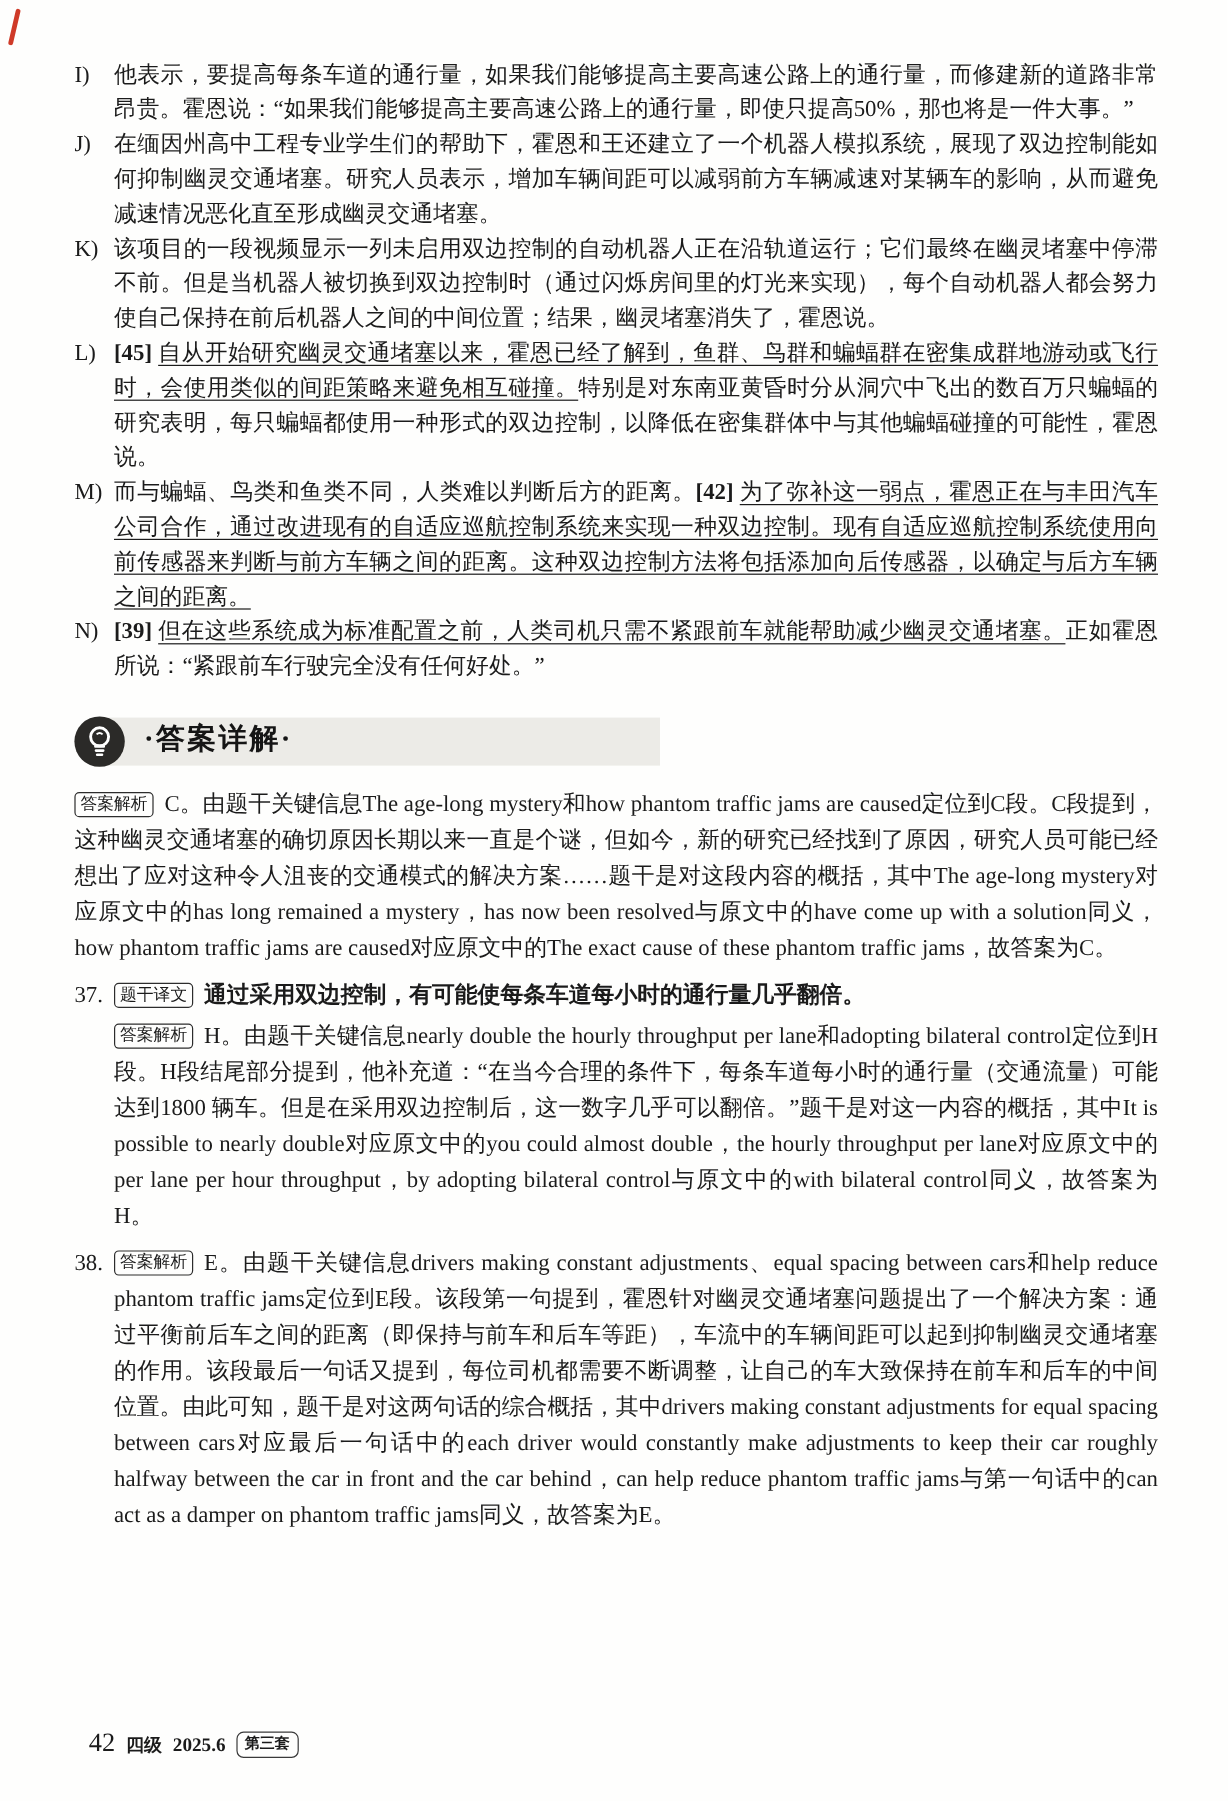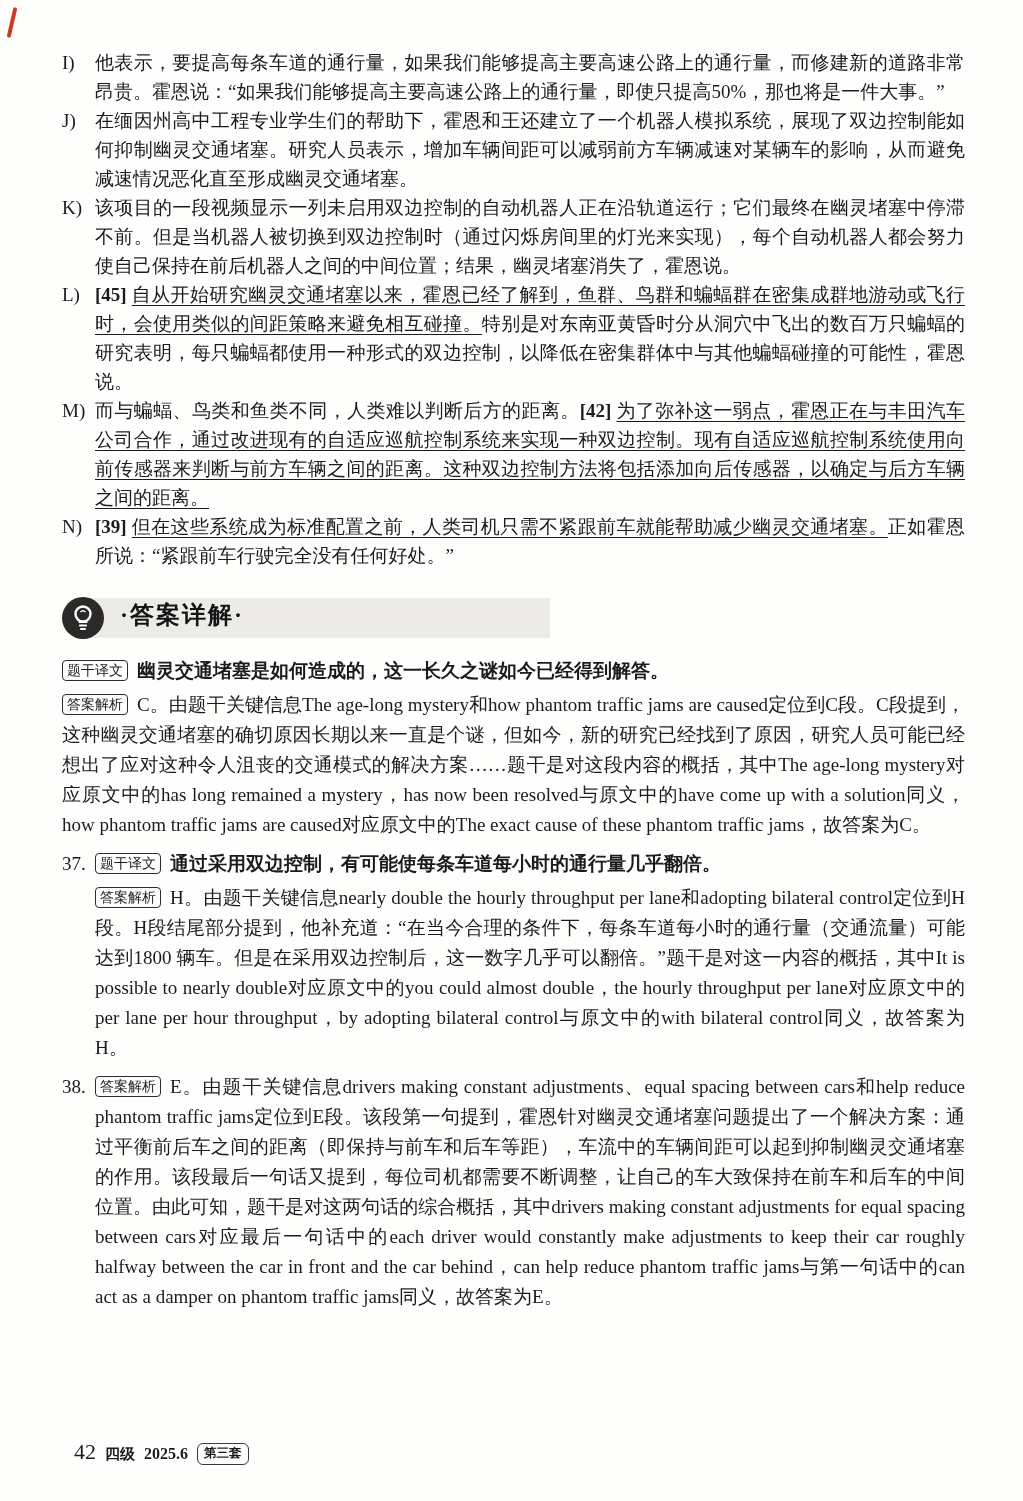--- a/index.html
+++ b/index.html
@@ -106,21 +106,20 @@
           <path d="M20.5 17 q2.5 -2.5 5 0" stroke="#ffffff" stroke-width="1.6" fill="none"></path>
         </svg>
       </span>
       <span class="heading-text">·答案详解·</span>
     </div>
 
     <section class="qa-list">
 
       <div class="qa">
         <div class="qa-body">
-          <p class="stem-p"><span class="label-box">题干译文</span><span>幽灵交通堵塞是如何造成的，这一长久之谜如今已经得到解答。</span></p>
           <p class="analysis-p"><span class="label-box">答案解析</span><span>C。由题干关键信息The age-long mystery和how phantom traffic jams are caused定位到C段。C段提到，这种幽灵交通堵塞的确切原因长期以来一直是个谜，但如今，新的研究已经找到了原因，研究人员可能已经想出了应对这种令人沮丧的交通模式的解决方案……题干是对这段内容的概括，其中The age-long mystery对应原文中的has long remained a mystery，has now been resolved与原文中的have come up with a solution同义，how phantom traffic jams are caused对应原文中的The exact cause of these phantom traffic jams，故答案为C。</span></p>
         </div>
       </div>
 
       <div class="qa">
         <div class="qa-num">37.</div>
         <div class="qa-body">
           <p class="stem-p"><span class="label-box">题干译文</span><span>通过采用双边控制，有可能使每条车道每小时的通行量几乎翻倍。</span></p>
           <p class="analysis-p"><span class="label-box">答案解析</span><span>H。由题干关键信息nearly double the hourly throughput per lane和adopting bilateral control定位到H段。H段结尾部分提到，他补充道：“在当今合理的条件下，每条车道每小时的通行量（交通流量）可能达到1800 辆车。但是在采用双边控制后，这一数字几乎可以翻倍。”题干是对这一内容的概括，其中It is possible to nearly double对应原文中的you could almost double，the hourly throughput per lane对应原文中的per lane per hour throughput，by adopting bilateral control与原文中的with bilateral control同义，故答案为H。</span></p>
         </div>

